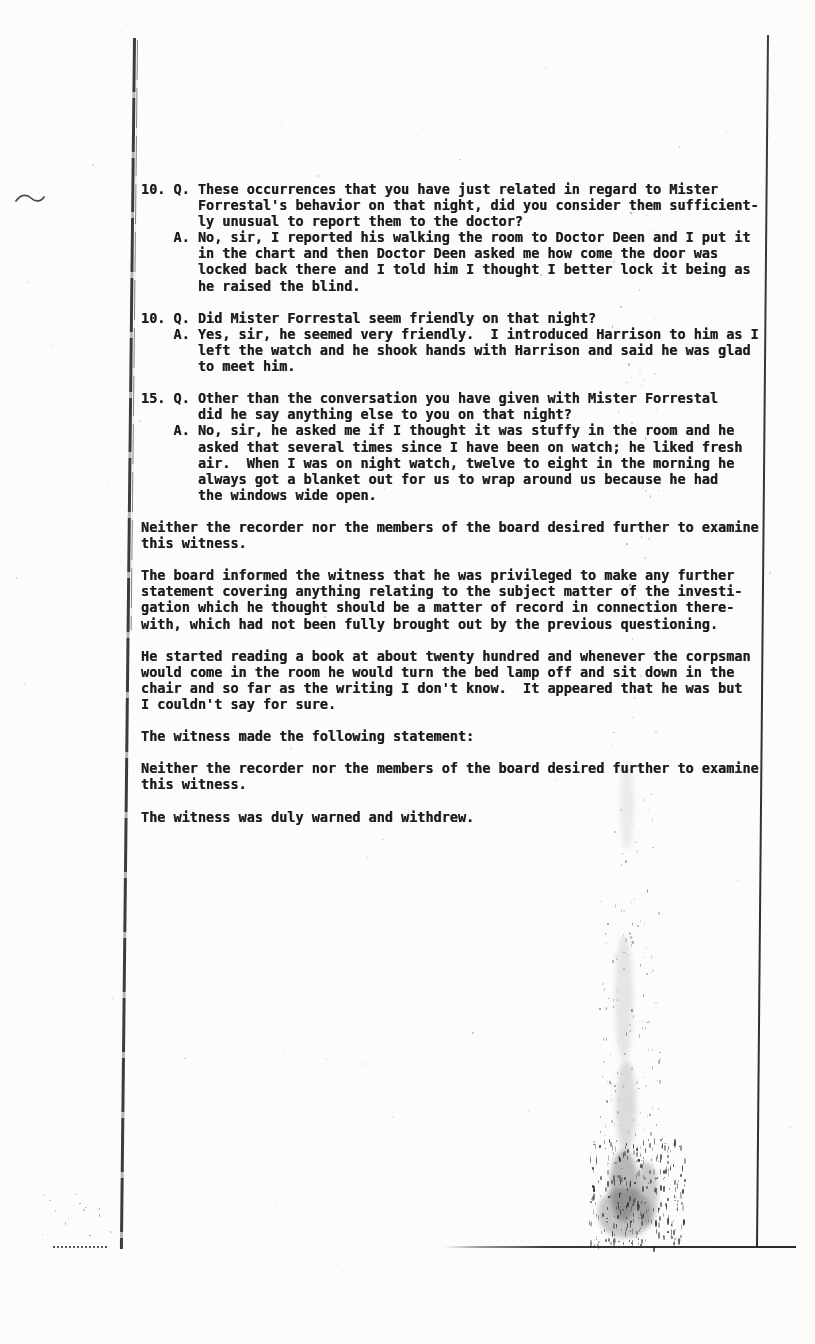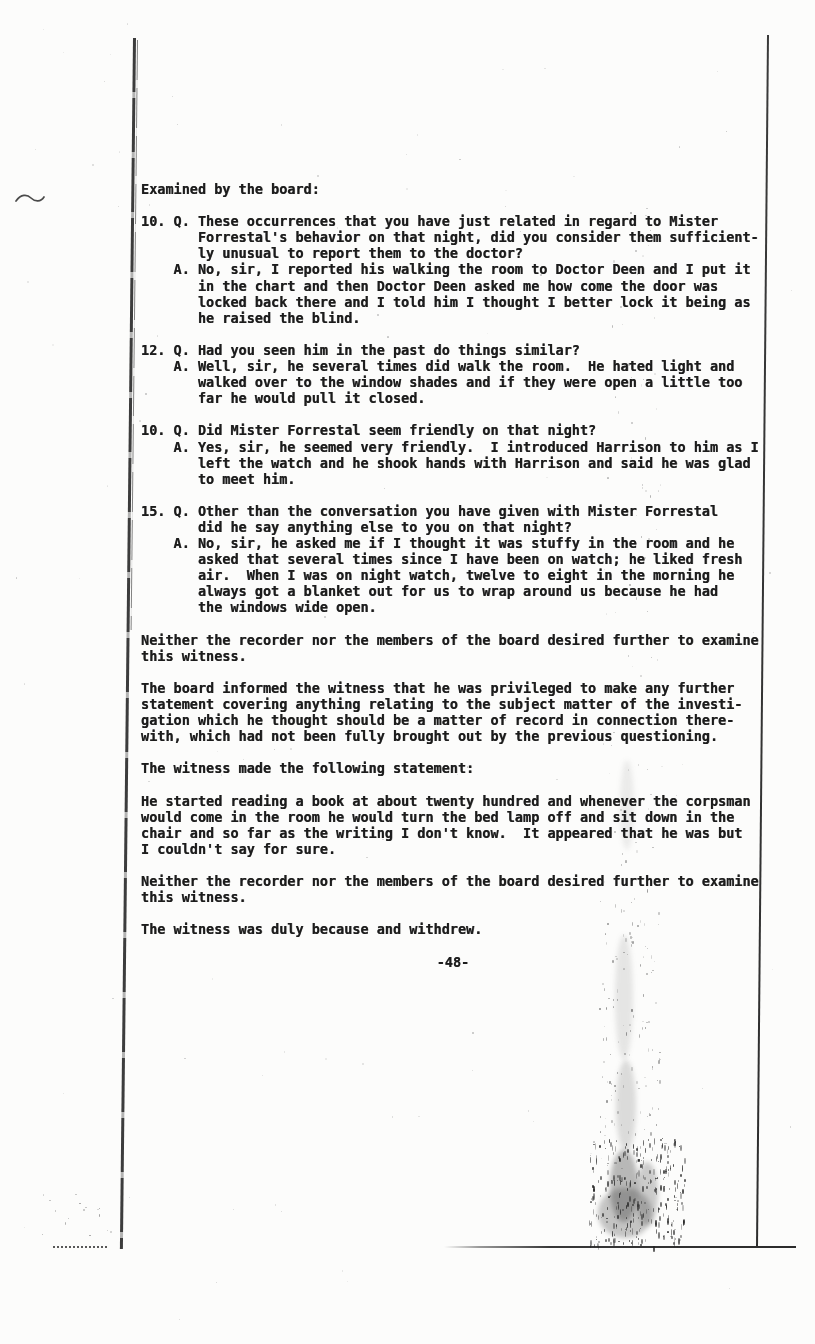--- a/index.html
+++ b/index.html
@@ -693,51 +693,45 @@
     <i style="left: 99.2px; top: 1207.5px; width: 1.3px; height: 1.9px; background: rgba(60, 60, 60, 0.44);"></i>
     <i style="left: 55px; top: 1210.4px; width: 1.3px; height: 2px; background: rgba(60, 60, 60, 0.32);"></i>
     <i style="left: 109.8px; top: 1230.8px; width: 1.8px; height: 1.8px; background: rgba(60, 60, 60, 0.23);"></i>
     <i style="left: 48.5px; top: 1199.6px; width: 2px; height: 1.5px; background: rgba(60, 60, 60, 0.35);"></i>
     <i style="left: 89.2px; top: 1235.1px; width: 1.4px; height: 0.9px; background: rgba(60, 60, 60, 0.44);"></i>
     <i style="left: 97.2px; top: 1209.1px; width: 1.8px; height: 1px; background: rgba(60, 60, 60, 0.28);"></i>
     <i style="left: 106.6px; top: 1229.7px; width: 0.9px; height: 1.1px; background: rgba(60, 60, 60, 0.29);"></i>
   </div>
 
 <div class="doc">
-  <div class="block">Examined by the board:</div>
   <div class="block">10. Q. These occurrences that you have just related in regard to Mister
        Forrestal's behavior on that night, did you consider them sufficient-
        ly unusual to report them to the doctor?
     A. No, sir, I reported his walking the room to Doctor Deen and I put it
        in the chart and then Doctor Deen asked me how come the door was
        locked back there and I told him I thought I better lock it being as
        he raised the blind.</div>
-  <div class="block">12. Q. Had you seen him in the past do things similar?
-    A. Well, sir, he several times did walk the room.  He hated light and
-       walked over to the window shades and if they were open a little too
-       far he would pull it closed.</div>
   <div class="block">10. Q. Did Mister Forrestal seem friendly on that night?
     A. Yes, sir, he seemed very friendly.  I introduced Harrison to him as I
        left the watch and he shook hands with Harrison and said he was glad
        to meet him.</div>
   <div class="block">15. Q. Other than the conversation you have given with Mister Forrestal
        did he say anything else to you on that night?
     A. No, sir, he asked me if I thought it was stuffy in the room and he
        asked that several times since I have been on watch; he liked fresh
        air.  When I was on night watch, twelve to eight in the morning he
        always got a blanket out for us to wrap around us because he had
        the windows wide open.</div>
   <div class="block">Neither the recorder nor the members of the board desired further to examine
 this witness.</div>
   <div class="block">The board informed the witness that he was privileged to make any further
 statement covering anything relating to the subject matter of the investi-
 gation which he thought should be a matter of record in connection there-
 with, which had not been fully brought out by the previous questioning.</div>
-  <div class="block">The witness made the following statement:</div>
   <div class="block">He started reading a book at about twenty hundred and whenever the corpsman
 would come in the room he would turn the bed lamp off and sit down in the
 chair and so far as the writing I don't know.  It appeared that he was but
 I couldn't say for sure.</div>
+  <div class="block">The witness made the following statement:</div>
   <div class="block">Neither the recorder nor the members of the board desired further to examine
 this witness.</div>
-  <div class="block">The witness was duly because and withdrew.</div>
-  <div class="page-number">-48-</div>
+  <div class="block">The witness was duly warned and withdrew.</div>
 </div>
 
 </body></html>

